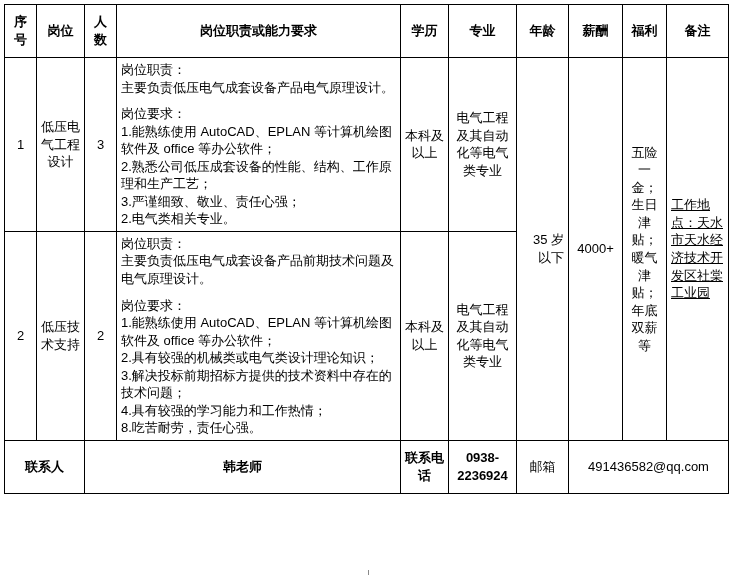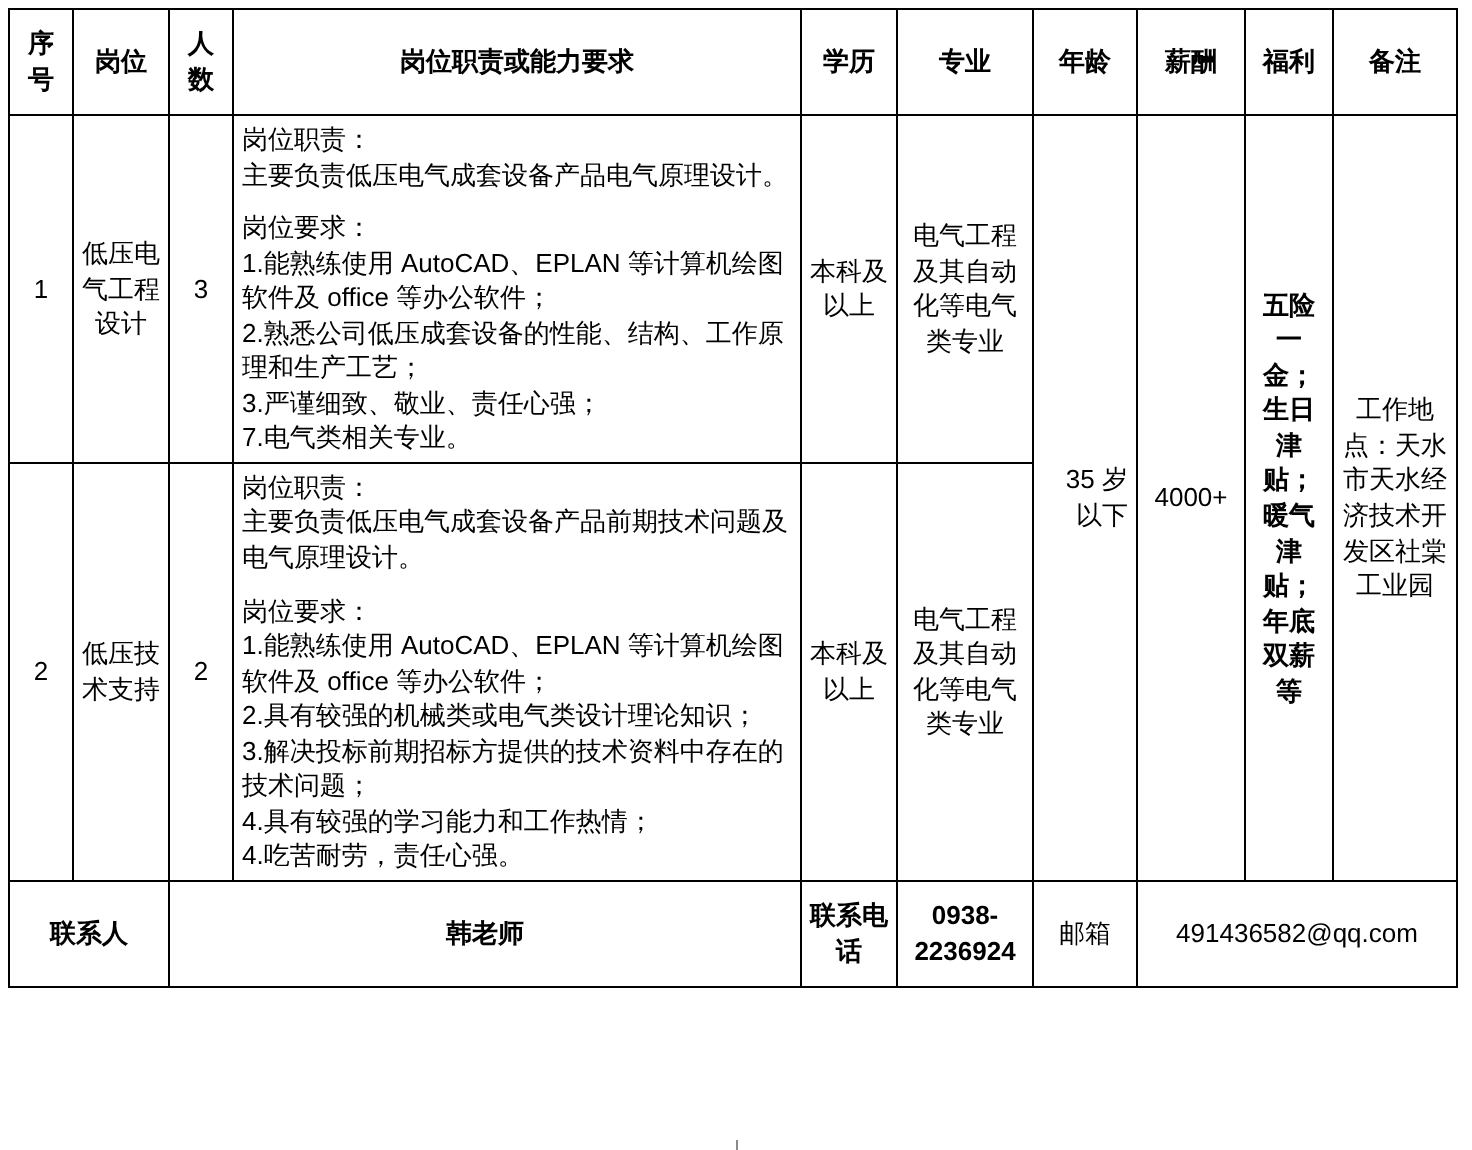--- a/index.html
+++ b/index.html
@@ -62,26 +62,25 @@
   }
   .vnarrow {
     text-align: center;
     line-height: 1.45;
     font-size: 13px;
   }
   .benefit {
     text-align: center;
     line-height: 1.5;
     font-size: 13px;
-    font-weight: bold;
   }
   .remark {
-    text-align: center;
     line-height: 1.5;
     font-size: 13px;
+    text-decoration: underline;
   }
   .footer td {
     height: 46px;
     text-align: center;
     font-size: 13px;
   }
   .footer .bold {
     font-weight: bold;
   }
   .two-line {
@@ -135,21 +134,21 @@
       <td class="vnarrow">低压电气工程设计</td>
       <td class="c">3</td>
       <td class="duties vtop">
         <p>岗位职责：</p>
         <p>主要负责低压电气成套设备产品电气原理设计。</p>
         <p class="blank"></p>
         <p>岗位要求：</p>
         <p>1.能熟练使用 AutoCAD、EPLAN 等计算机绘图软件及 office 等办公软件；</p>
         <p>2.熟悉公司低压成套设备的性能、结构、工作原理和生产工艺；</p>
         <p>3.严谨细致、敬业、责任心强；</p>
-        <p>7.电气类相关专业。</p>
+        <p>2.电气类相关专业。</p>
       </td>
       <td class="vnarrow">本科及以上</td>
       <td class="vnarrow">电气工程及其自动化等电气类专业</td>
       <td class="stack" rowspan="2">35 岁以下</td>
       <td class="c" rowspan="2">4000+</td>
       <td class="benefit" rowspan="2">五险一金；生日津贴；暖气津贴；年底双薪等</td>
       <td class="remark" rowspan="2">工作地点：天水市天水经济技术开发区社棠工业园</td>
     </tr>
 
     <tr>
@@ -158,21 +157,21 @@
       <td class="c">2</td>
       <td class="duties vtop">
         <p>岗位职责：</p>
         <p>主要负责低压电气成套设备产品前期技术问题及电气原理设计。</p>
         <p class="blank"></p>
         <p>岗位要求：</p>
         <p>1.能熟练使用 AutoCAD、EPLAN 等计算机绘图软件及 office 等办公软件；</p>
         <p>2.具有较强的机械类或电气类设计理论知识；</p>
         <p>3.解决投标前期招标方提供的技术资料中存在的技术问题；</p>
         <p>4.具有较强的学习能力和工作热情；</p>
-        <p>4.吃苦耐劳，责任心强。</p>
+        <p>8.吃苦耐劳，责任心强。</p>
       </td>
       <td class="vnarrow">本科及以上</td>
       <td class="vnarrow">电气工程及其自动化等电气类专业</td>
     </tr>
 
     <tr class="footer">
       <td colspan="2" class="bold">联系人</td>
       <td colspan="2" class="bold">韩老师</td>
       <td class="two-line">联系电话</td>
       <td class="two-line">0938-2236924</td>

